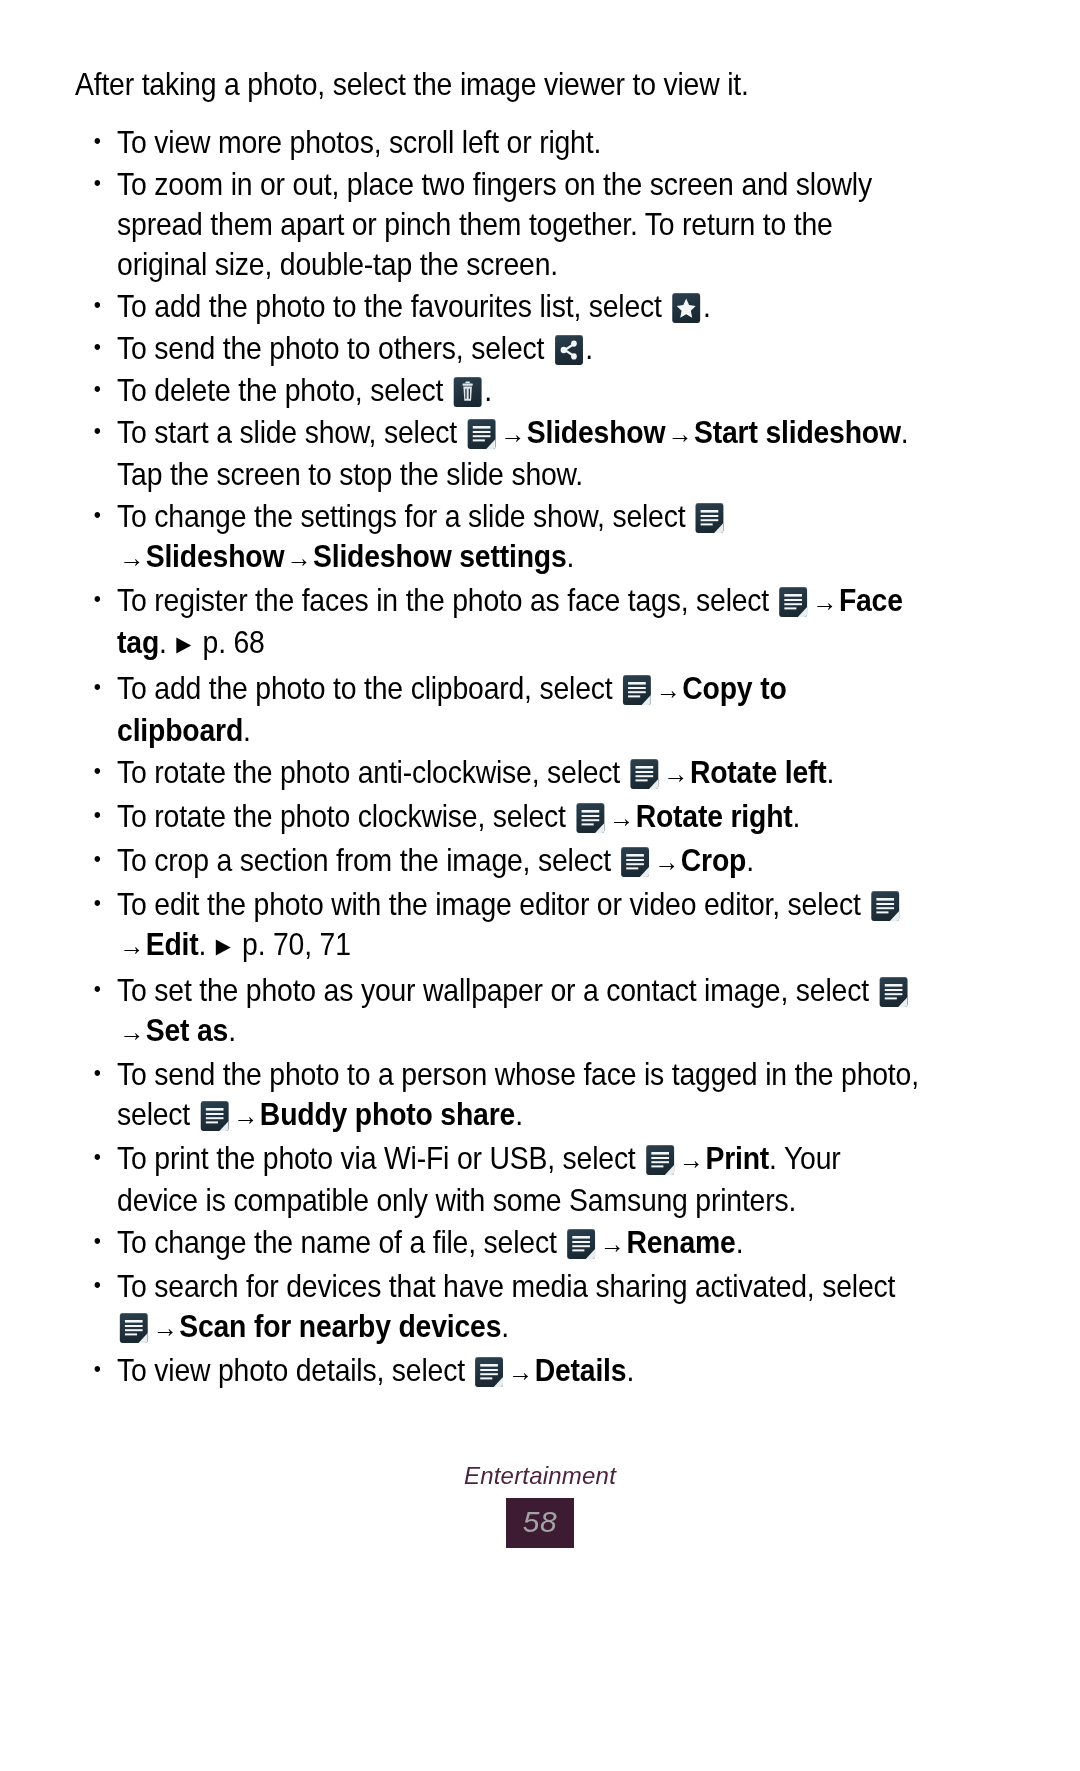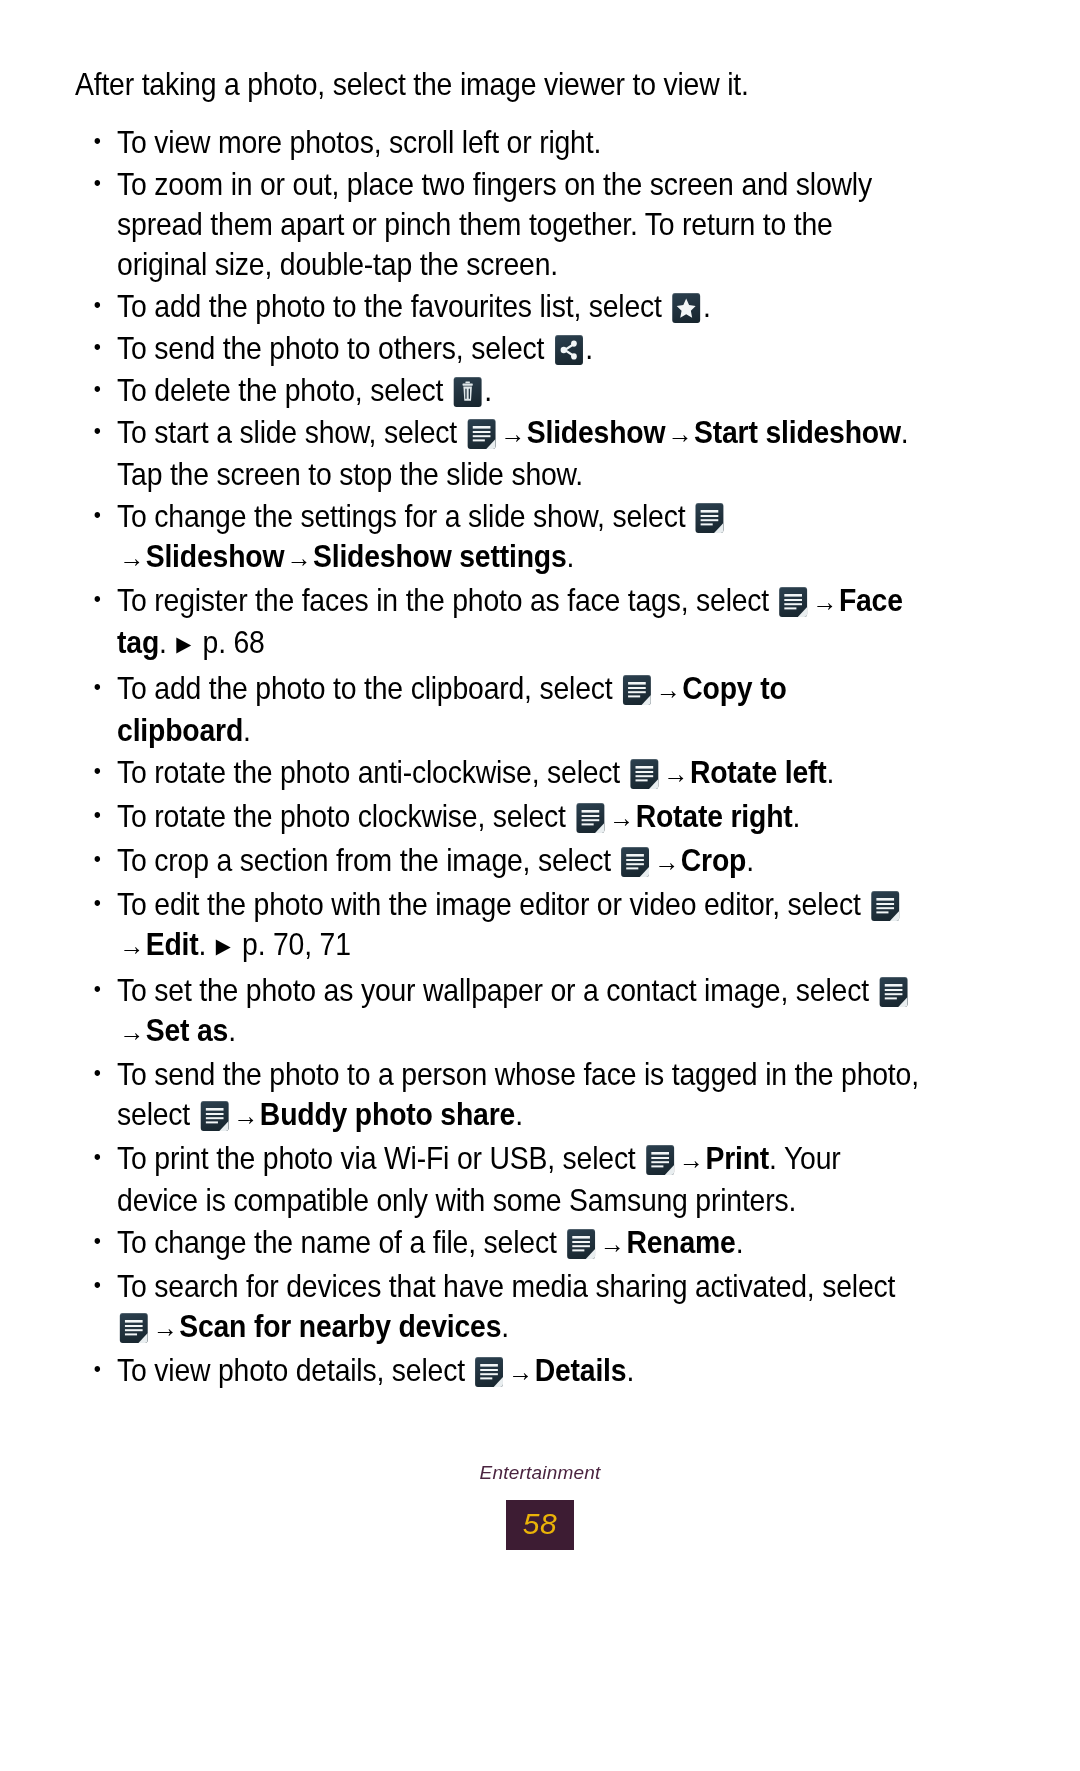--- a/index.html
+++ b/index.html
@@ -102,30 +102,30 @@
 
   
   .footer {
     position: absolute;
     left: 0;
     top: 1462px;
     width: 1080px;
     text-align: center;
   }
   .footer-title {
-    font-size: 19px;
+    font-size: 24px;
     font-style: italic;
     color: #4b2440;
     letter-spacing: 0.2px;
-    margin-bottom: 16px;
+    margin-bottom: 8px;
   }
   .page-num-box {
     display: inline-block;
     background: #3d1c33;
-    color: #eab308;
+    color: #a3a3a3;
     font-style: italic;
     font-size: 30px;
     line-height: 1;
     padding: 9px 17px 11px 17px;
     letter-spacing: 0.5px;
     text-align: right;
   }
 </style>
 </head>
 <body>

